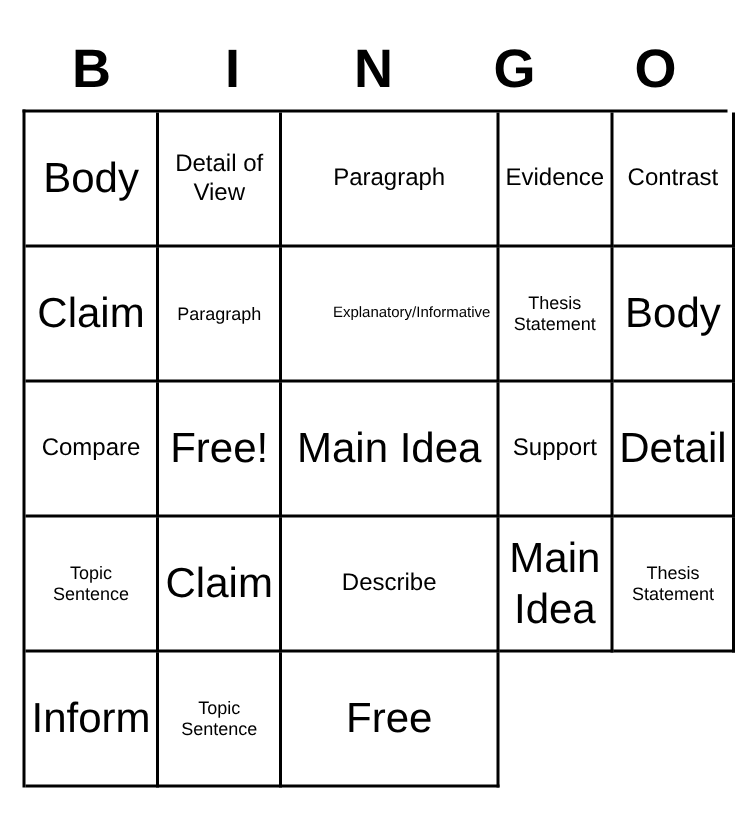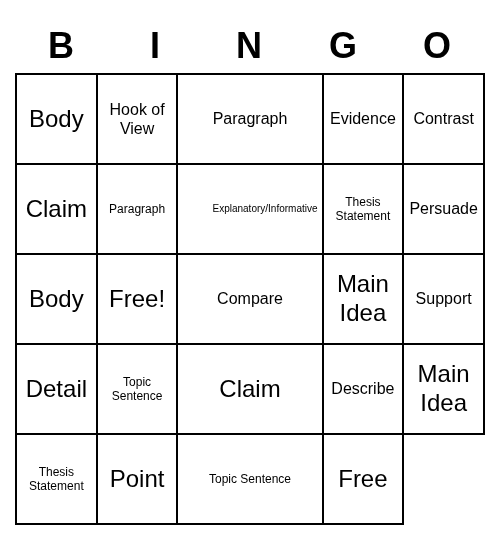--- a/index.html
+++ b/index.html
@@ -41,21 +41,21 @@
       justify-content: center;
       align-items: center;
       text-align: center;
       padding: 4px;
       font-family: Arial, sans-serif;
     }
     .cell-text {
       line-height: 1.2;
     }
     .size-large {
-      font-size: 24px;
+      font-size: 28px;
       font-weight: normal;
     }
     .size-medium {
       font-size: 16px;
       font-weight: normal;
     }
     .size-small {
       font-size: 12px;
       font-weight: normal;
     }
@@ -74,21 +74,21 @@
       <div class="bingo-header-cell">I</div>
       <div class="bingo-header-cell">N</div>
       <div class="bingo-header-cell">G</div>
       <div class="bingo-header-cell">O</div>
     </div>
   <div class="bingo-grid">
   <div class="bingo-cell">
         <span class="cell-text size-large">Body</span>
       </div>
       <div class="bingo-cell">
-        <span class="cell-text size-medium">Hook of View</span>
+        <span class="cell-text size-medium">Detail of View</span>
       </div>
       <div class="bingo-cell">
         <span class="cell-text size-medium">Paragraph</span>
       </div>
       <div class="bingo-cell">
         <span class="cell-text size-medium">Evidence</span>
       </div>
       <div class="bingo-cell">
         <span class="cell-text size-medium">Contrast</span>
       </div>
@@ -98,30 +98,27 @@
       <div class="bingo-cell">
         <span class="cell-text size-small">Paragraph</span>
       </div>
       <div class="bingo-cell">
         <span class="cell-text size-xsmall">Explanatory/Informative</span>
       </div>
       <div class="bingo-cell">
         <span class="cell-text size-small">Thesis Statement</span>
       </div>
       <div class="bingo-cell">
-        <span class="cell-text size-medium">Persuade</span>
-      </div>
-      <div class="bingo-cell">
         <span class="cell-text size-large">Body</span>
       </div>
       <div class="bingo-cell">
-        <span class="cell-text size-large">Free!</span>
+        <span class="cell-text size-medium">Compare</span>
       </div>
       <div class="bingo-cell">
-        <span class="cell-text size-medium">Compare</span>
+        <span class="cell-text size-large">Free!</span>
       </div>
       <div class="bingo-cell">
         <span class="cell-text size-large">Main Idea</span>
       </div>
       <div class="bingo-cell">
         <span class="cell-text size-medium">Support</span>
       </div>
       <div class="bingo-cell">
         <span class="cell-text size-large">Detail</span>
       </div>
@@ -134,21 +131,21 @@
       <div class="bingo-cell">
         <span class="cell-text size-medium">Describe</span>
       </div>
       <div class="bingo-cell">
         <span class="cell-text size-large">Main Idea</span>
       </div>
       <div class="bingo-cell">
         <span class="cell-text size-small">Thesis Statement</span>
       </div>
       <div class="bingo-cell">
-        <span class="cell-text size-large">Point</span>
+        <span class="cell-text size-large">Inform</span>
       </div>
       <div class="bingo-cell">
         <span class="cell-text size-small">Topic Sentence</span>
       </div>
       <div class="bingo-cell">
         <span class="cell-text size-large">Free</span>
       </div>
     </div>
 </div>
 

